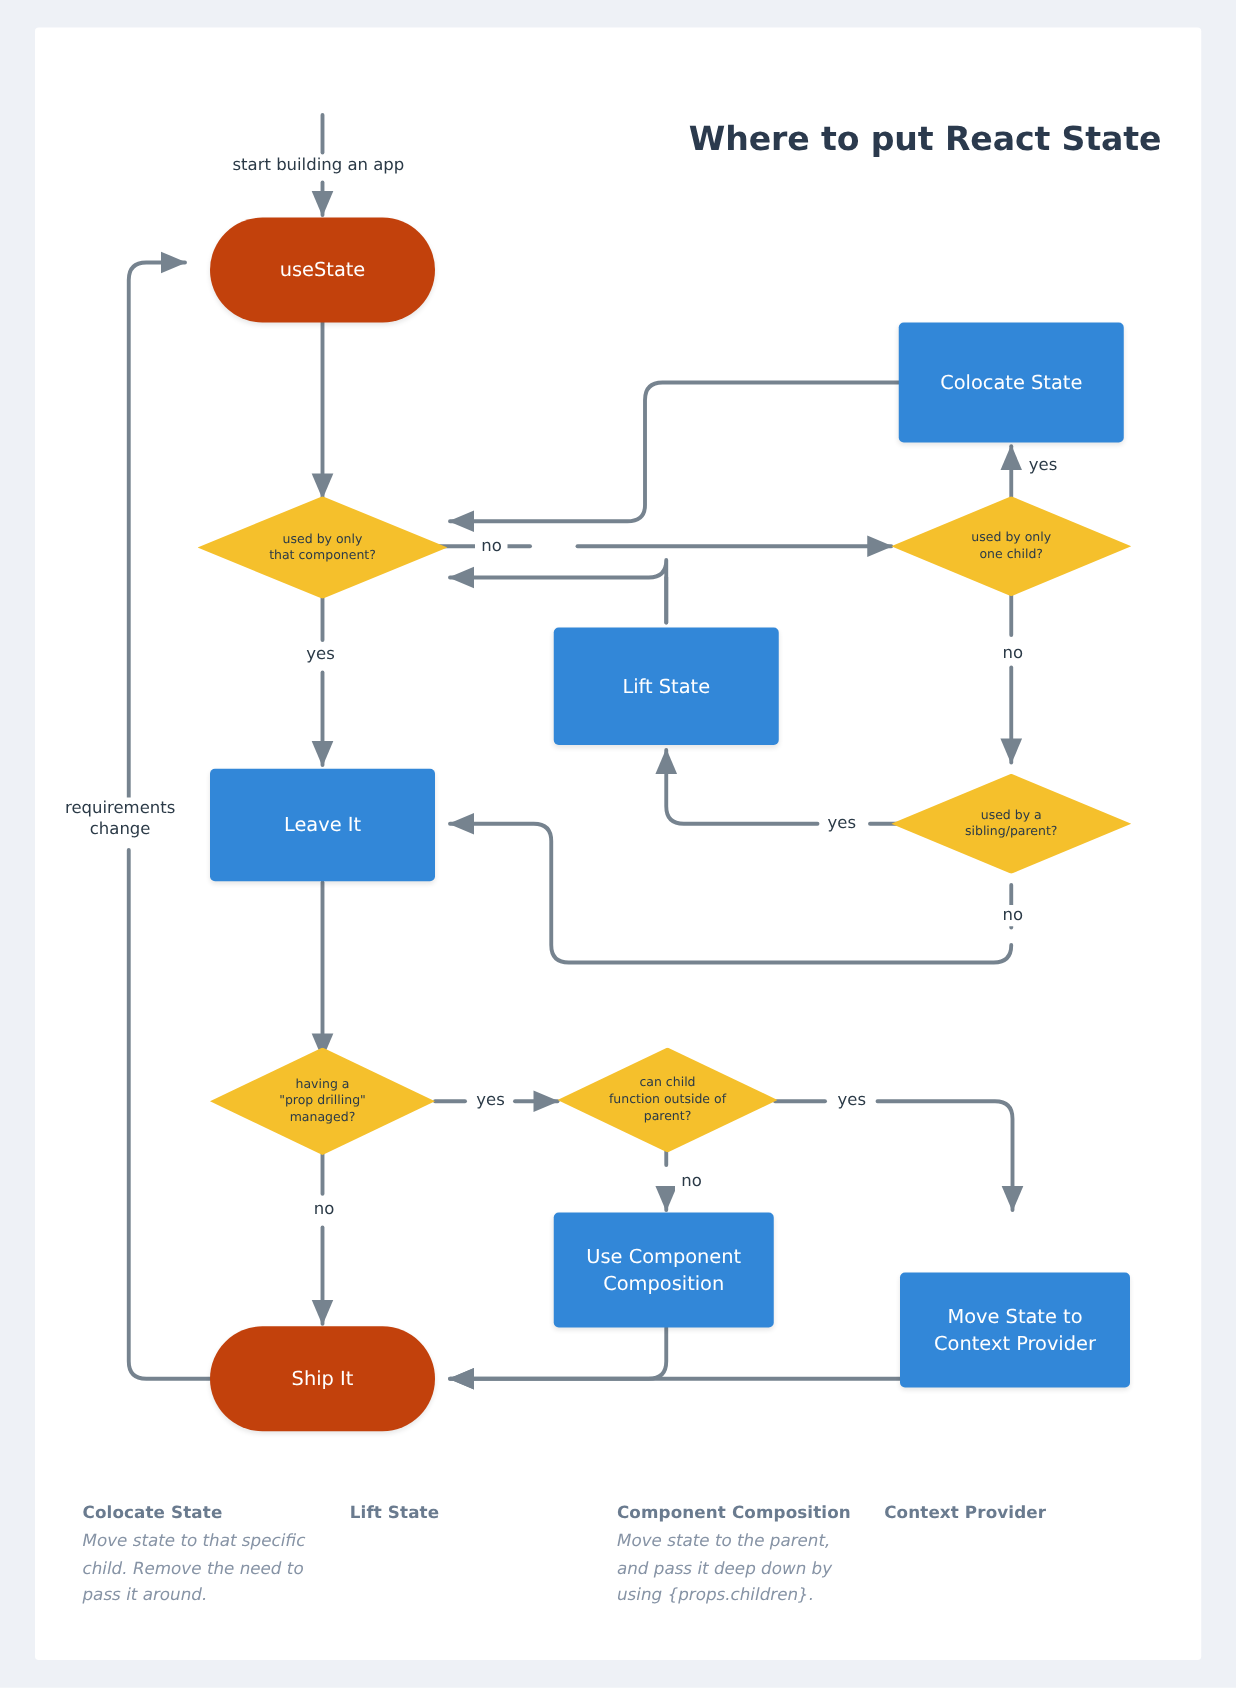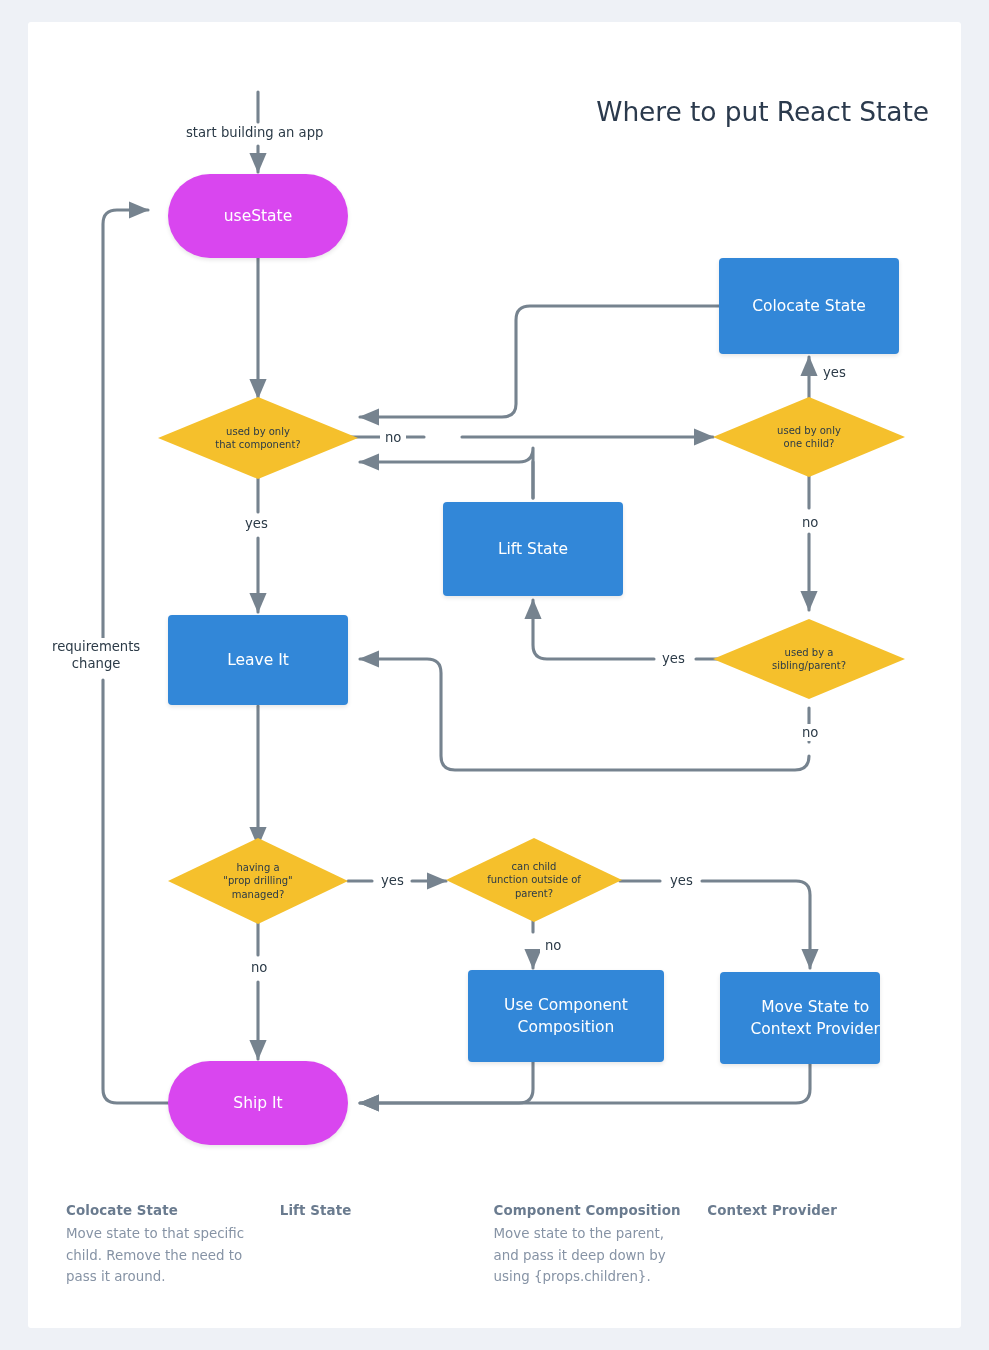--- a/index.html
+++ b/index.html
@@ -14,21 +14,21 @@
     width: 933px; height: 1306px;
     background: #ffffff;
     border-radius: 3px;
   }
   #canvas { position: absolute; left: 0; top: 0; width: 989px; height: 1350px; }
   #svg-edges { position: absolute; left: 0; top: 0; width: 989px; height: 1350px; }
 
   .node { position: absolute; display: flex; align-items: center; justify-content: center;
           text-align: center; color: #ffffff; }
   .node-term {
-    background: #d946ef;
+    background: #c2410c;
     border-radius: 52px;
     font-size: 15.5px;
     box-shadow: 0 2px 4px rgba(0,0,0,.10);
   }
   .node-proc {
     background: #3287D8;
     border-radius: 4px;
     font-size: 15.5px;
     line-height: 1.42;
     box-shadow: 0 2px 4px rgba(0,0,0,.10);
@@ -54,40 +54,40 @@
     white-space: nowrap;
     line-height: 1.32;
     text-align: center;
   }
   .edge-label.multi { padding: 0 4px; }
 
   #title {
     position: absolute;
     right: 60px; top: 96px;
     font-size: 26.5px;
-    font-weight: normal;
+    font-weight: bold;
     color: #2b3a4d;
     letter-spacing: -0.1px;
   }
 
   #legend {
     position: absolute;
     left: 66px; top: 1203px;
     width: 880px;
     display: flex;
     gap: 0px;
   }
   .legend-col { width: 215px; padding-right: 18px; }
   .legend-col:nth-child(4) { width: 240px; }
   .legend-title {
     font-size: 13.4px; font-weight: bold; color: #6a7b8f;
     margin-bottom: 5px; letter-spacing: .1px;
   }
   .legend-body {
-    font-size: 13.4px; color: #8693a5; line-height: 1.62;
+    font-size: 13.4px; color: #8693a5; line-height: 1.62; font-style: italic;
   }
 </style>
 </head>
 <body>
 
 <div id="page"></div>
 
 <div id="canvas">
 
   <svg id="svg-edges" viewBox="0 0 989 1350" xmlns="http://www.w3.org/2000/svg">
@@ -204,28 +204,28 @@
 
   <div class="node node-dec" style="left:446px; top:838px; width:176px; height:84px;">
     <div class="dec-shape"></div>
     <div class="dec-label">
       <div>can child</div>
       <div>function outside of</div>
       <div>parent?</div>
     </div>
   </div>
 
-  <div class="node node-proc" style="left:443px; top:970px; width:196px; height:92px;margin-left:25px;">
+  <div class="node node-proc" style="left:443px; top:970px; width:176px; height:92px;">
     <span>
       <span>Use Component</span><br>
       <span>Composition</span>
     </span>
   </div>
 
-  <div class="node node-proc" style="left:720px; top:972px; width:160px; height:92px;justify-content:flex-end;">
+  <div class="node node-proc" style="left:720px; top:1018px; width:184px; height:92px;">
     <span>
       <span>Move State to</span><br>
       <span>Context Provider</span>
     </span>
   </div>
 
   <div class="node node-term" style="left:168px; top:1061px; width:180px; height:84px;">
     <span>Ship It</span>
   </div>
 

